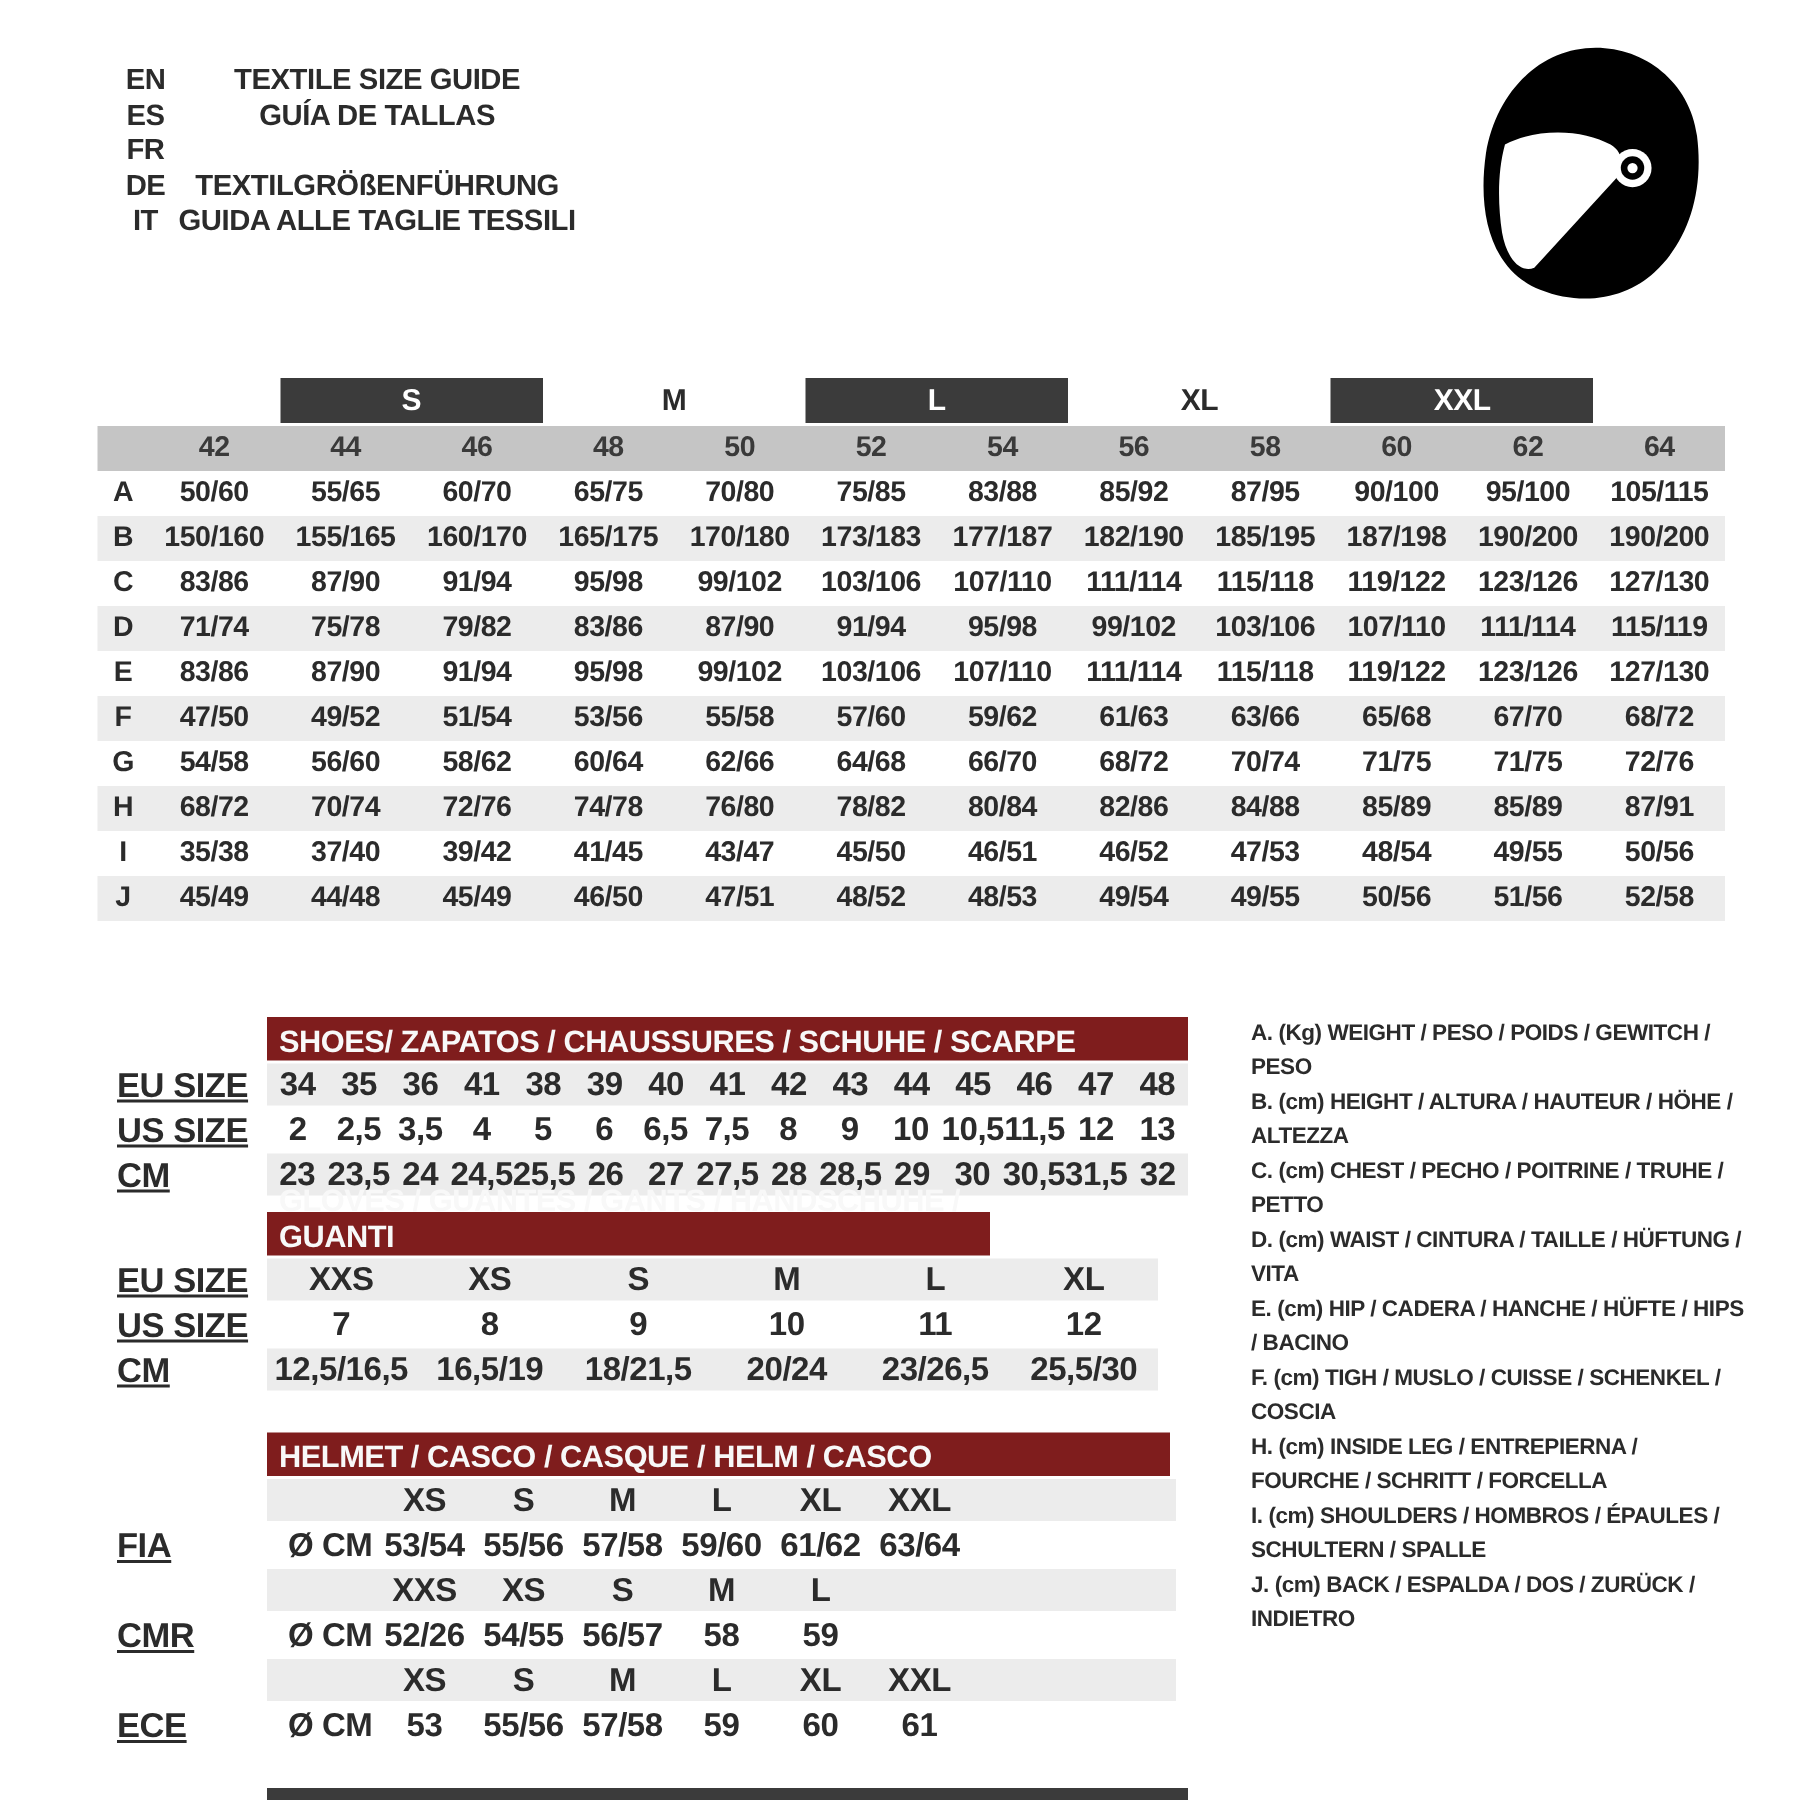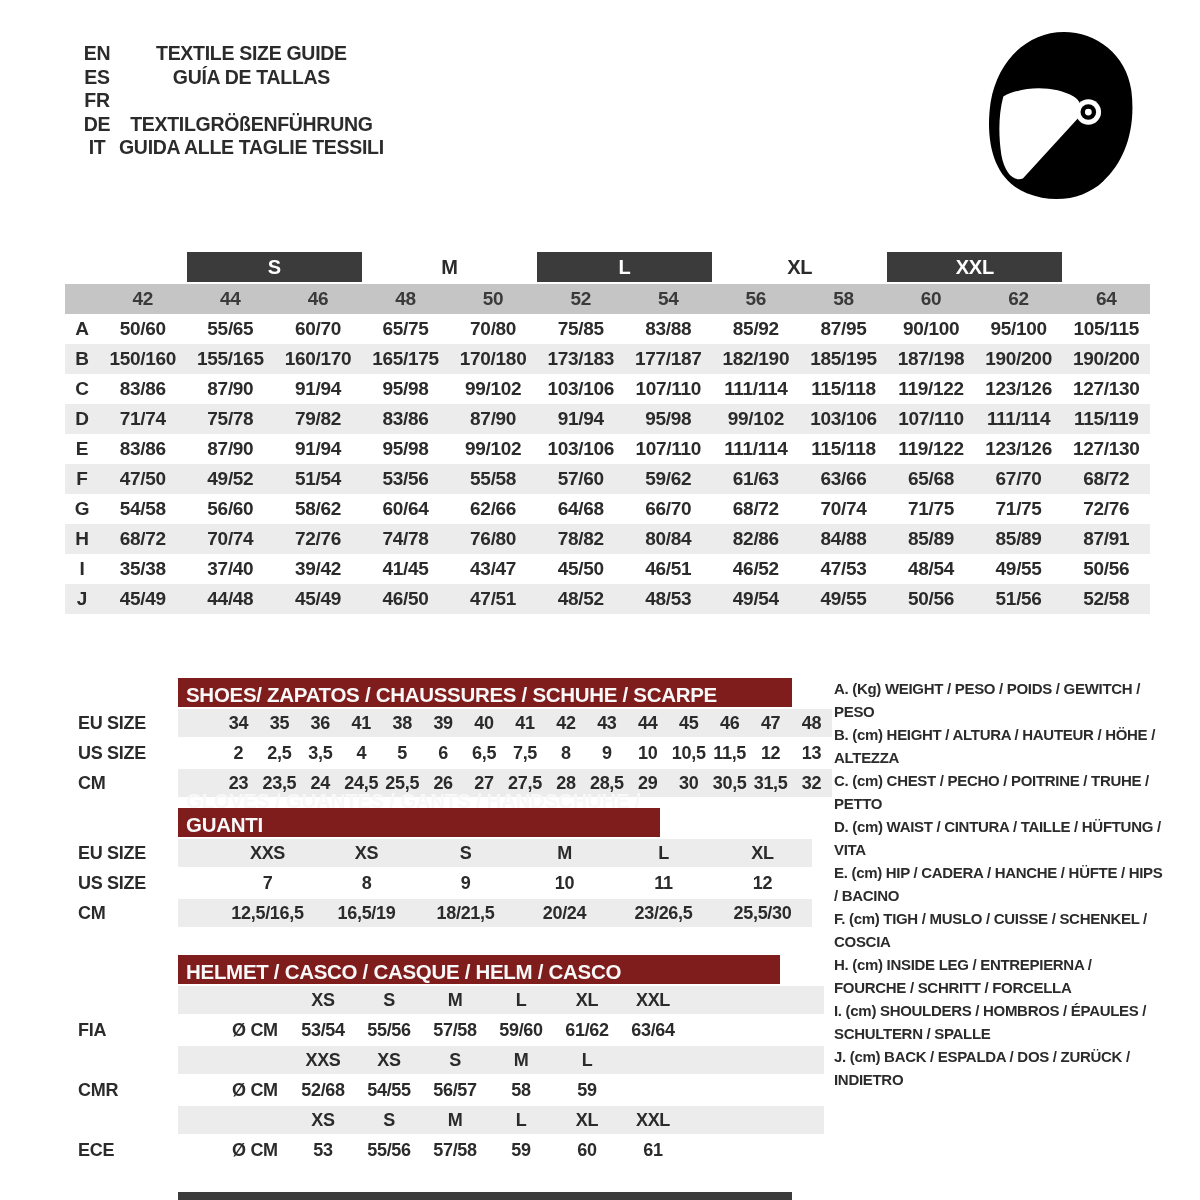--- a/index.html
+++ b/index.html
@@ -23,22 +23,22 @@
            grid-template-columns:34px repeat(12,1fr);}
   .sg{display:flex;align-items:center;justify-content:center;font-size:20px;}
   .sgbox{background:#3b3b3b;color:#fff;}
   .mt-num{top:32px;background:#c5c5c5;color:#3a3a3a;}
   .gray{background:#ececec;}
   .c{text-align:center;}
 
   
   .bar{background:#7f1d1d;color:#f8f8f8;display:flex;align-items:flex-end;
        padding-left:8px;font-size:20.5px;box-sizing:border-box;}
-  .side-label{position:absolute;left:13px;height:28px;line-height:28px;font-size:18px;}
-  .srow{position:absolute;display:grid;align-items:center;font-size:18px;height:28px;padding-left:40px;}
+  .side-label{position:absolute;left:13px;height:28px;line-height:28px;font-size:23px;text-decoration:underline;}
+  .srow{position:absolute;display:grid;align-items:center;font-size:22px;height:28px;}
   .grid15{grid-template-columns:repeat(15,1fr);}
   .grid6{grid-template-columns:repeat(6,1fr);}
   .hgrid{grid-template-columns:72px repeat(6,66px) 1fr;}
   .unit{padding-left:14px;}
 
   .shoes-sec{position:absolute;left:65px;top:678px;width:727px;height:122px;}
   .gloves-sec{position:absolute;left:65px;top:808px;width:712px;height:122px;}
   .helmet-sec{position:absolute;left:65px;top:955px;width:727px;height:210px;}
 
   
@@ -385,21 +385,21 @@
         <span class="c">XS</span>
         <span class="c">S</span>
         <span class="c">M</span>
         <span class="c">L</span>
         <span class="c"></span>
         <span class="c"></span>
     </div>
     <div class="side-label" style="top:121px">CMR</div>
     <div class="srow hgrid" style="left:113px;top:121px;width:606px">
       <span class="unit">Ø CM</span>
-        <span class="c">52/68</span>
+        <span class="c">52/26</span>
         <span class="c">54/55</span>
         <span class="c">56/57</span>
         <span class="c">58</span>
         <span class="c">59</span>
         <span class="c"></span>
         <span class="c"></span>
     </div>
 
     <div class="srow hgrid gray" style="left:113px;top:151px;width:606px">
       <span class="c"></span>

